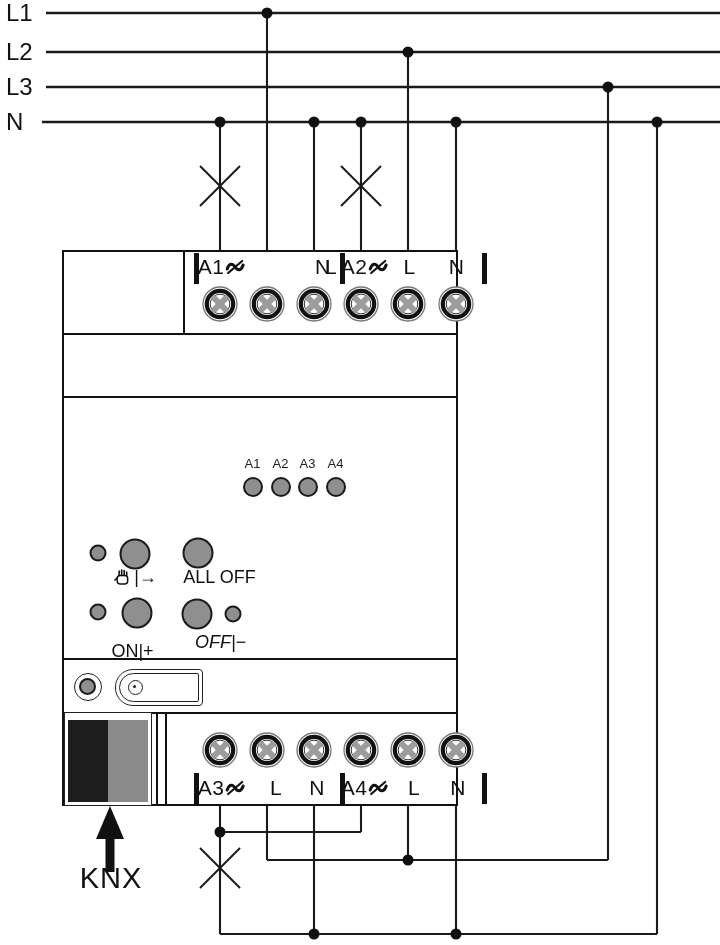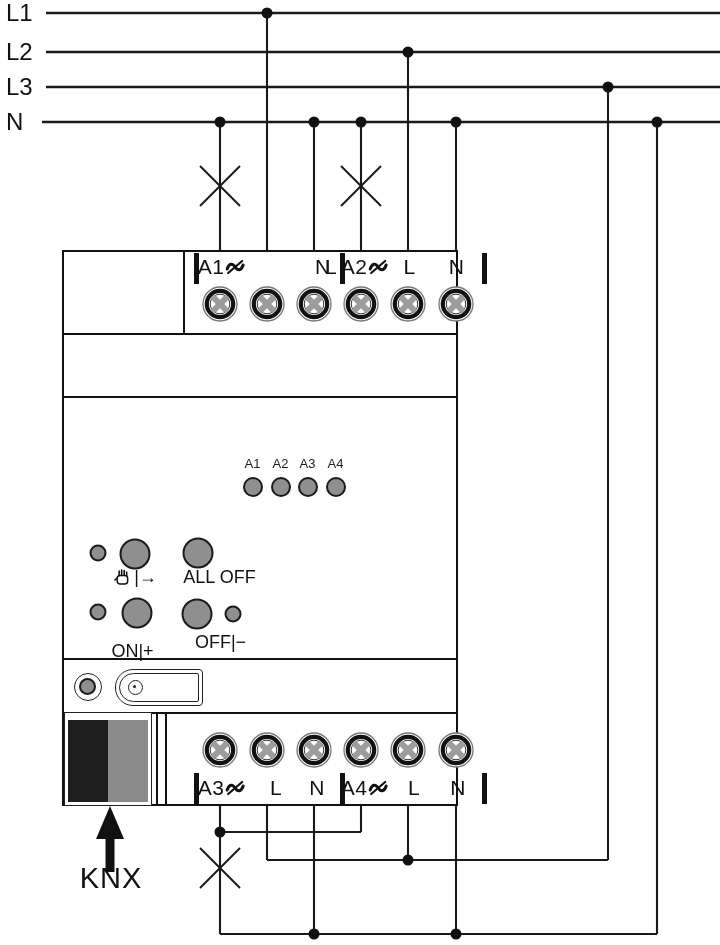--- a/index.html
+++ b/index.html
@@ -258,21 +258,21 @@
       </svg>
       <span>|→</span>
     </div>
     <div class="ctl-label" style="left:155.5px;top:324.5px;">ALL OFF</div>
 
     <div class="dot-led" style="left:33.5px;top:359.5px;"></div>
     <button class="btn big" style="left:72.5px;top:360.5px;"></button>
     <button class="btn big" style="left:132.5px;top:361.5px;"></button>
     <div class="dot-led" style="left:168.5px;top:361.5px;"></div>
     <div class="ctl-label" style="left:68.5px;top:389.5px;margin-top:9px;">ON|+</div>
-    <div class="ctl-label" style="left:156.5px;top:389.5px;">OFF|−</div>
+    <div class="ctl-label" style="left:156.5px;top:389.5px;font-style:italic;">OFF|−</div>
 
     <button class="prog-btn">
       <span class="inner"></span>
     </button>
     <div class="label-tag">
       <div class="inner-line"></div>
       <div class="hole"></div>
     </div>
 
     <div class="knx-box">

